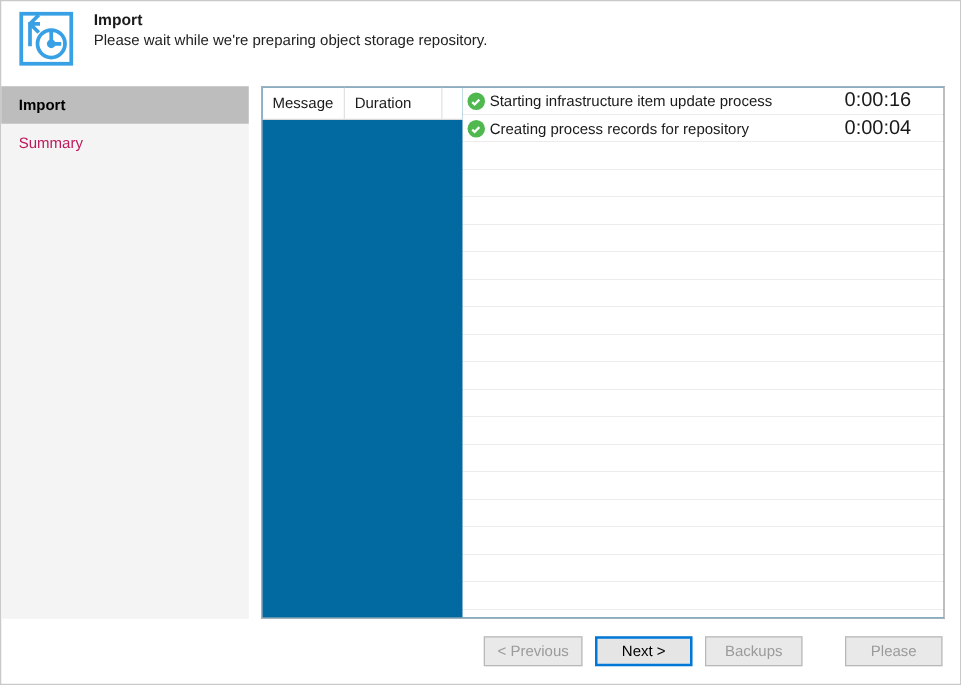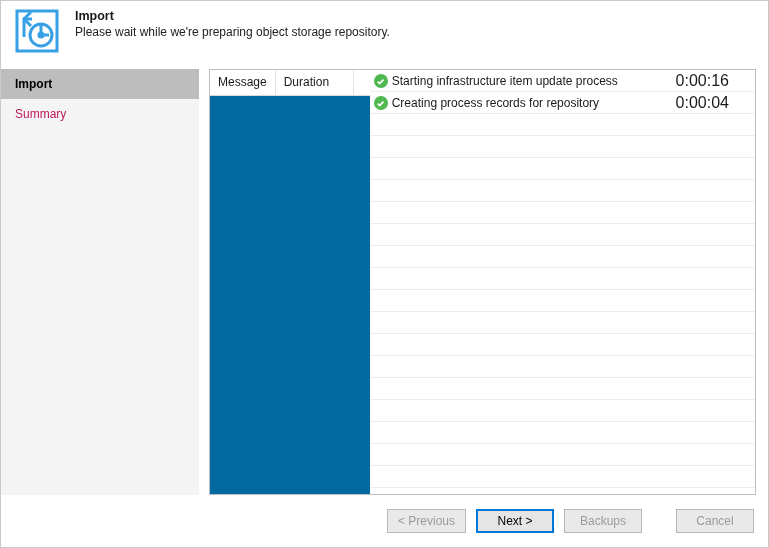--- a/index.html
+++ b/index.html
@@ -275,16 +275,16 @@
         </div>
       </div>
     </div>
   </div>
 
   <div class="footer">
     <button class="btn disabled" disabled="">&lt; Previous</button>
     <button class="btn primary">Next &gt;</button>
     <button class="btn disabled" disabled="">Backups</button>
     <span class="gap"></span>
-    <button class="btn disabled" disabled="">Cancel</button>
+    <button class="btn disabled" disabled="">Please</button>
   </div>
 
 </div>
 
 </body></html>

